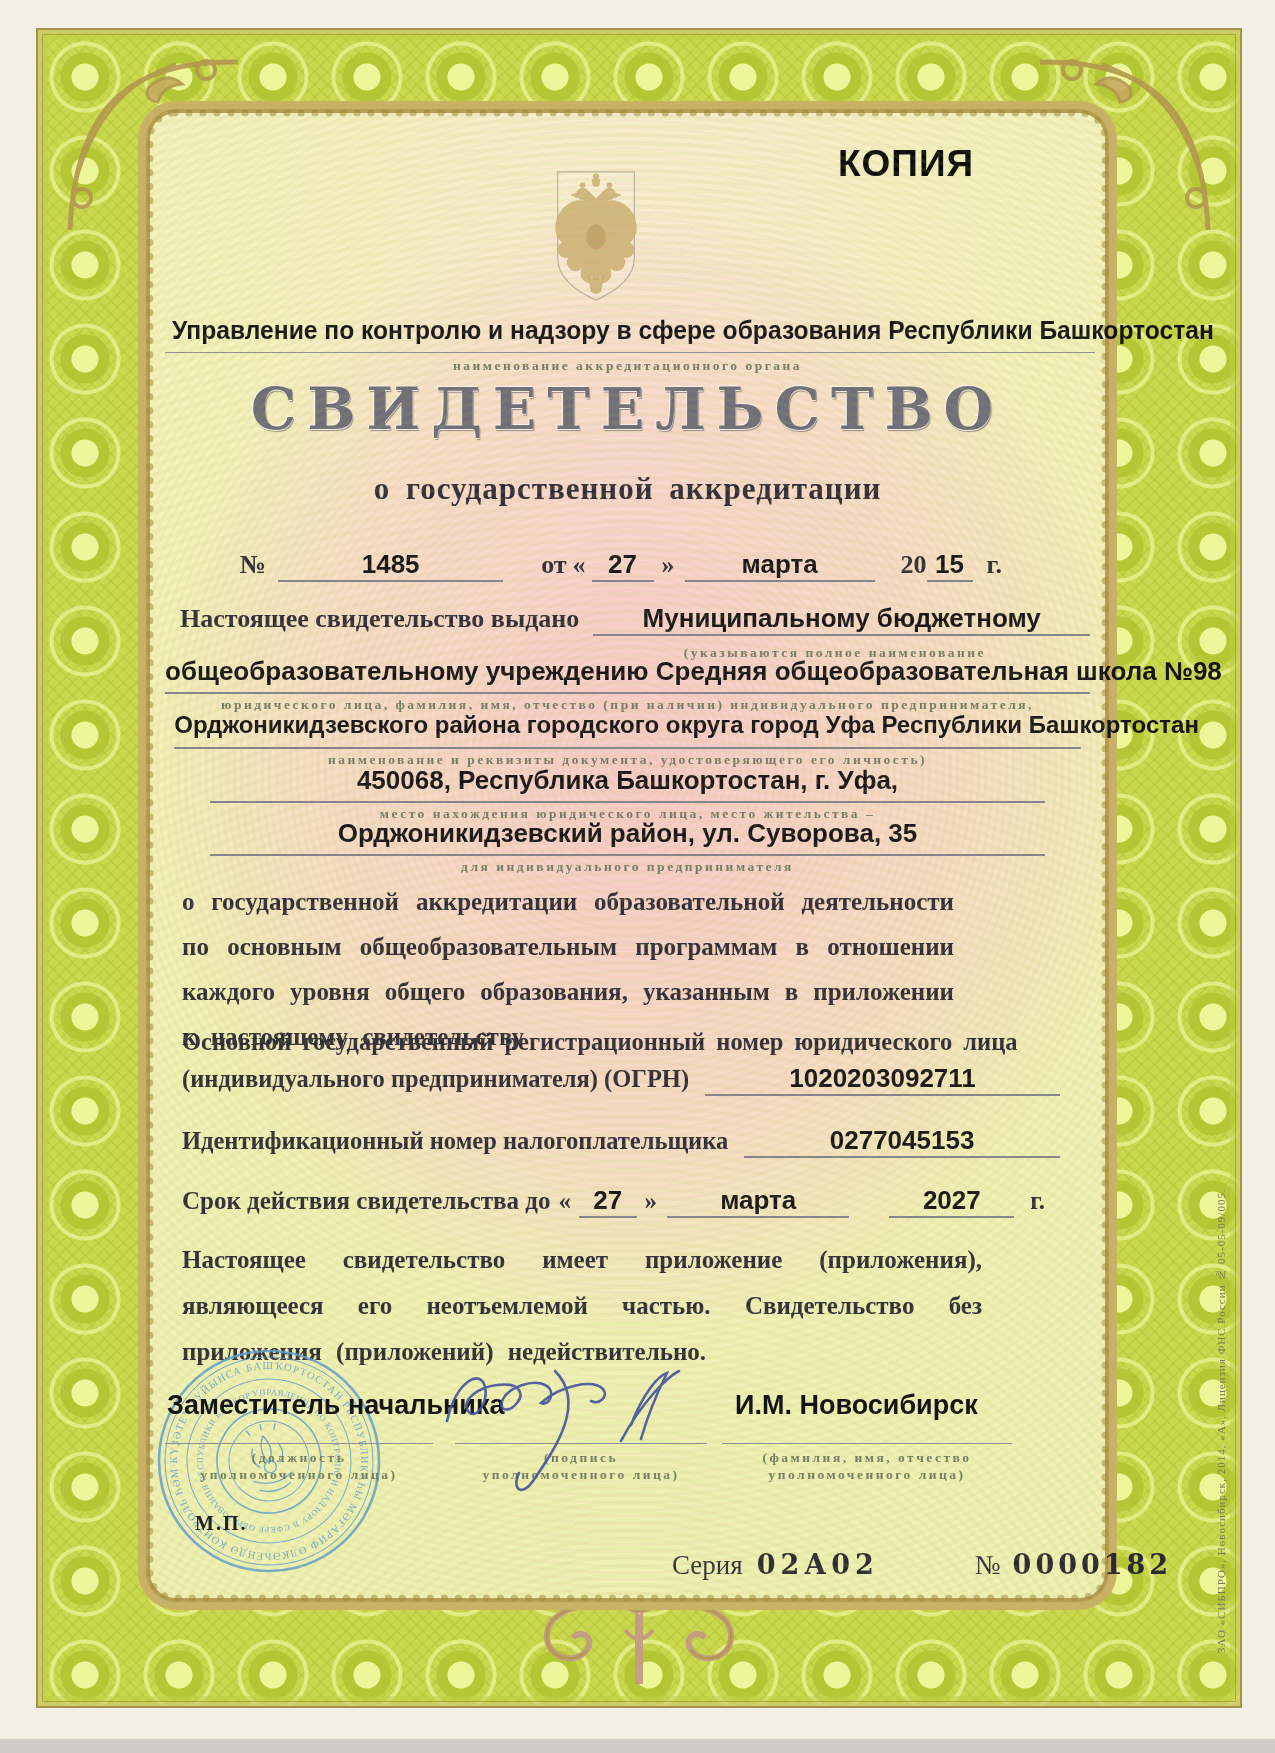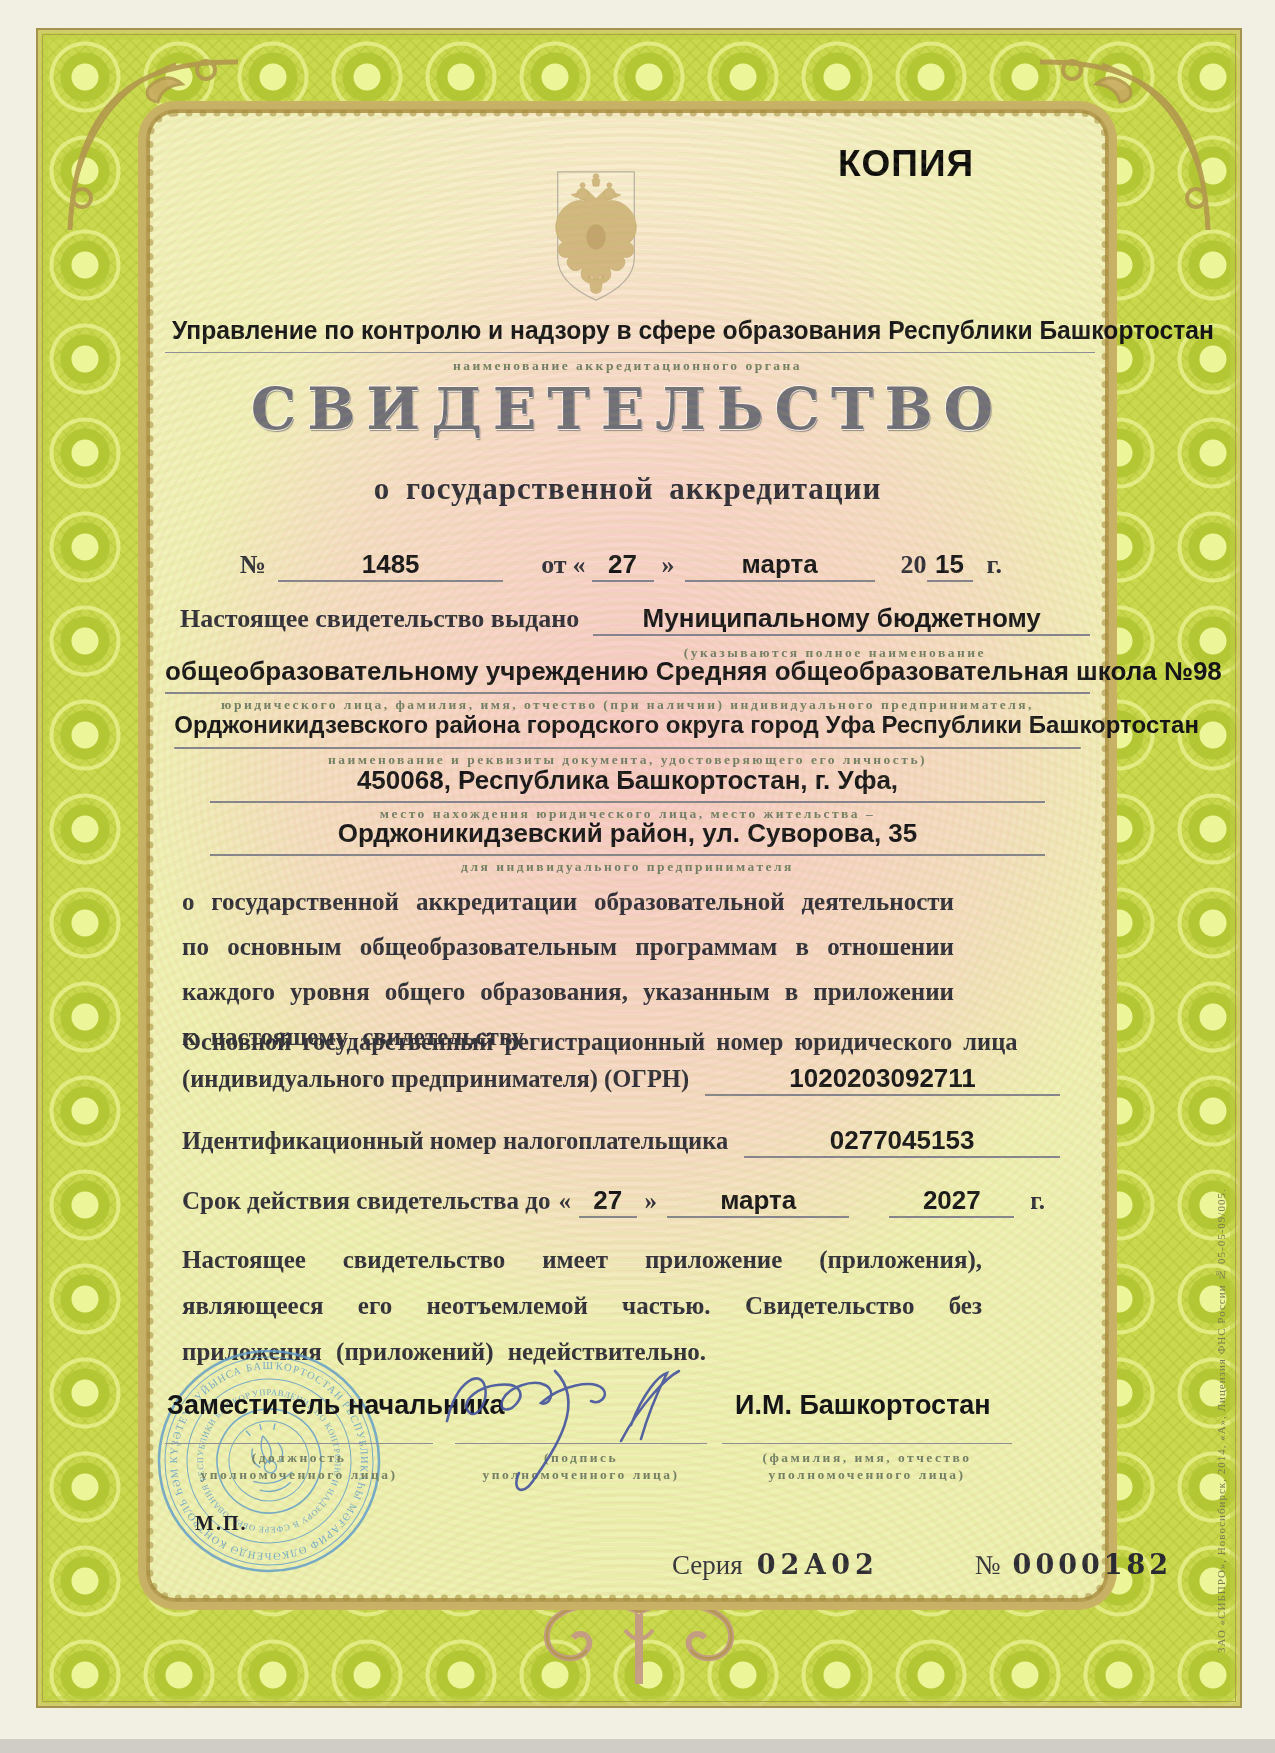--- a/index.html
+++ b/index.html
@@ -229,21 +229,21 @@
         <path d="M120,30 C152,62 120,108 98,140 C88,155 76,150 84,132"></path>
         <path d="M196,84 C208,52 224,34 232,32 C220,56 210,84 206,98 M186,100 C206,62 232,36 244,30"></path>
       </g>
     </svg>
     <div class="abs rule" style="top:1312px;left:305px;width:252px;height:18px;"></div>
     <div class="abs cap green-cap2" style="top:1336px;left:305px;width:252px;">
       <div>(подпись</div>
       <div>уполномоченного лица)</div>
     </div>
 
-    <div class="abs sans-b" style="top:1277px;left:585px;font-size:27px;white-space:nowrap;z-index:3;">И.М. Башкортостан</div>
+    <div class="abs sans-b" style="top:1277px;left:585px;font-size:27px;white-space:nowrap;z-index:3;">И.М. Новосибирск</div>
     <div class="abs rule" style="top:1312px;left:572px;width:290px;height:18px;"></div>
     <div class="abs cap green-cap2" style="top:1336px;left:572px;width:290px;">
       <div>(фамилия, имя, отчество</div>
       <div>уполномоченного лица)</div>
     </div>
 
     <div class="abs mp" style="top:1399px;left:45px;z-index:3;">М.П.</div>
 
     <div class="abs series-row" style="top:1436px;left:522px;">
       <span>Серия</span>

